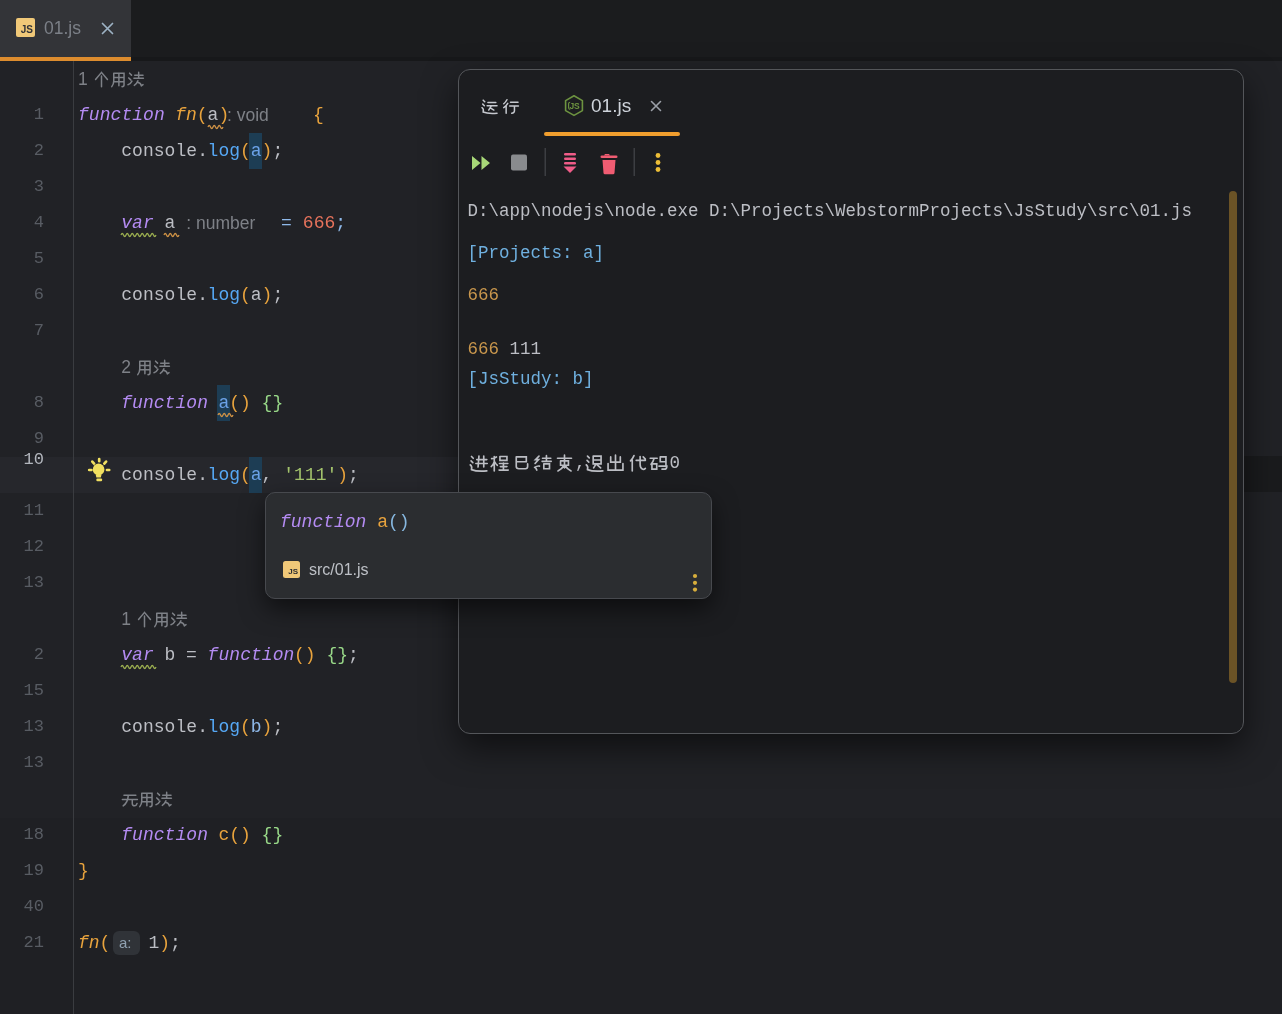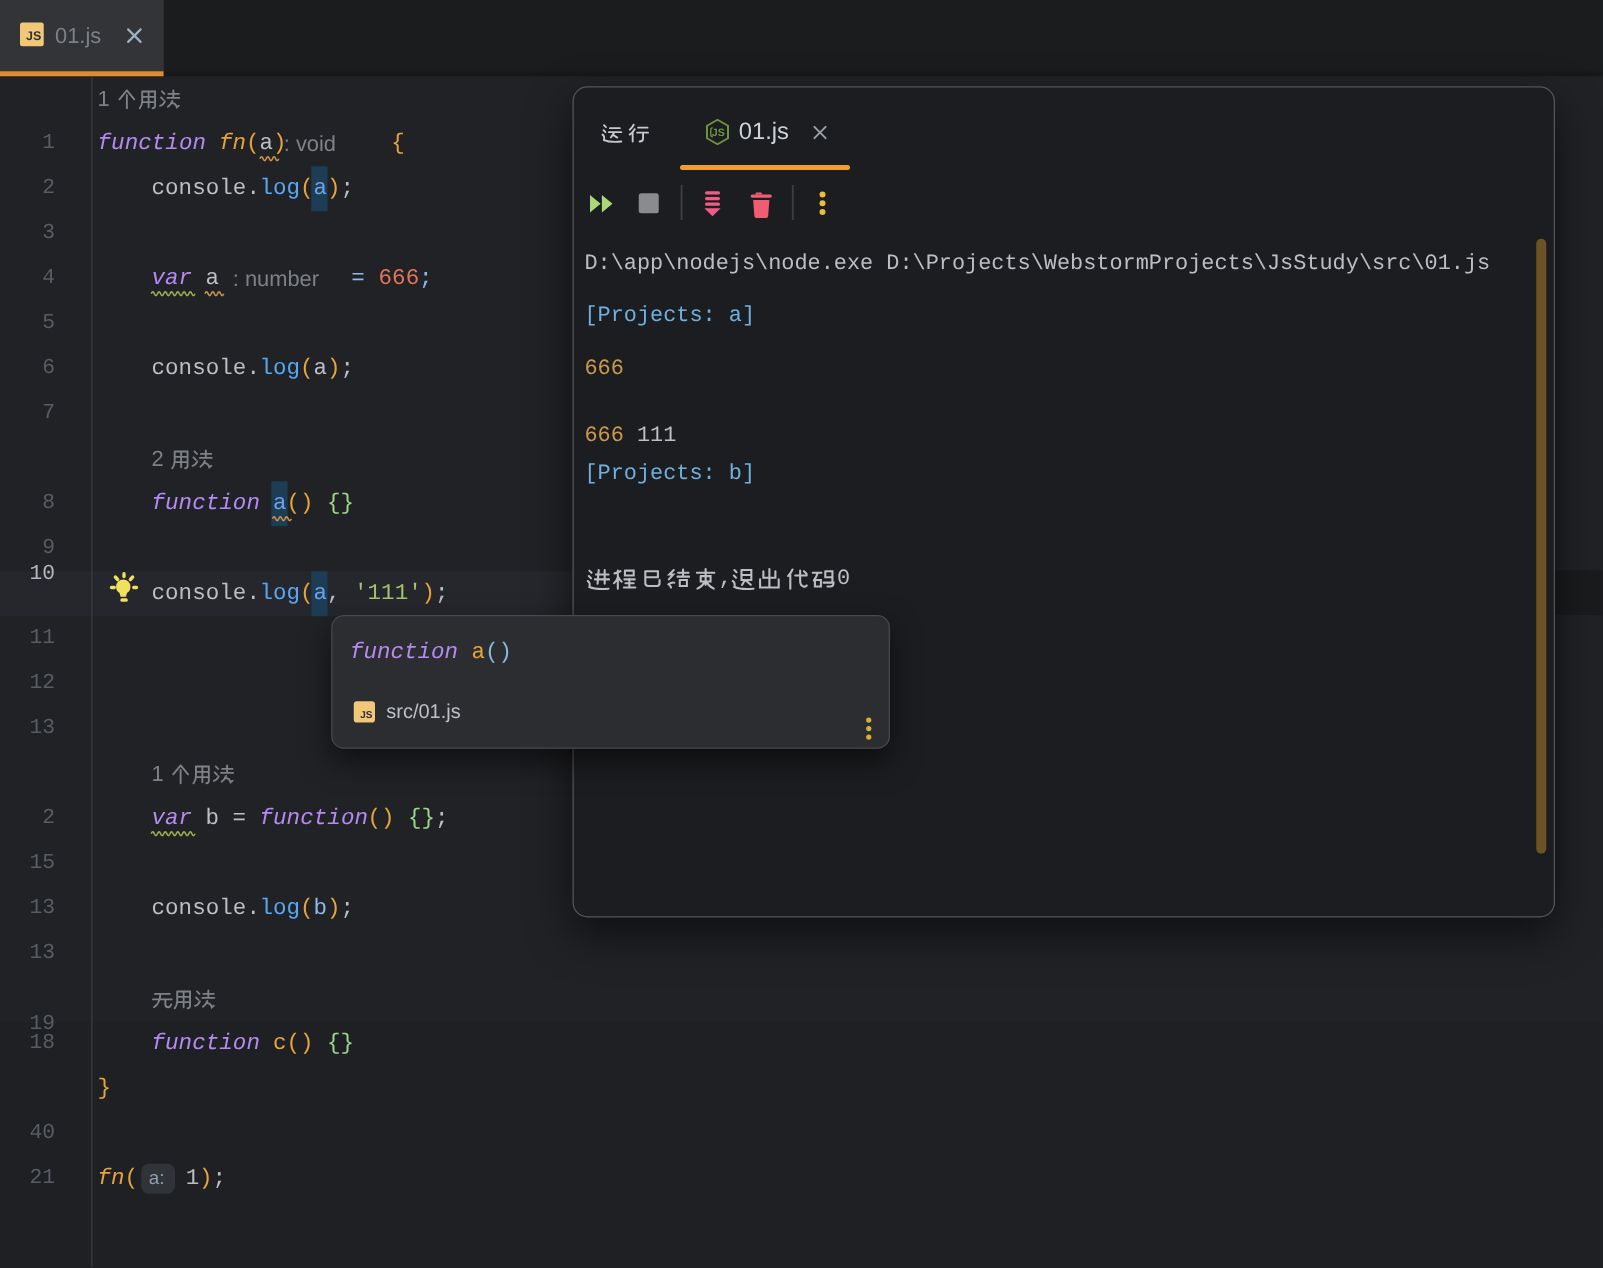--- a/index.html
+++ b/index.html
@@ -120,21 +120,21 @@
 <div class="lnum" style="top:421px">9</div>
 <div class="lnum cur" style="top:442px">10</div>
 <div class="lnum" style="top:493px">11</div>
 <div class="lnum" style="top:529px">12</div>
 <div class="lnum" style="top:565px">13</div>
 <div class="lnum" style="top:637px">2</div>
 <div class="lnum" style="top:673px">15</div>
 <div class="lnum" style="top:709px">13</div>
 <div class="lnum" style="top:745px">13</div>
 <div class="lnum" style="top:817px">18</div>
-<div class="lnum" style="top:802px">19</div>
+<div class="lnum" style="top:853px">19</div>
 <div class="lnum" style="top:889px">40</div>
 <div class="lnum" style="top:925px">21</div>
 <div class="inlay" style="left:78.0px;top:61px">1 <svg class="cjk" width="17" height="17" viewBox="0 0 24 24">
           <use href="#g-ge"></use>
         </svg><svg class="cjk" width="17" height="17" viewBox="0 0 24 24">
           <use href="#g-yong"></use>
         </svg><svg class="cjk" width="17" height="17" viewBox="0 0 24 24">
           <use href="#g-fa"></use>
         </svg></div>
 <div class="seg kw it" style="left:78.0px;top:97px">function</div>
@@ -285,21 +285,21 @@
 <g fill="#edbe37">
 <circle cx="187" cy="3.5" r="2.4"></circle>
 <circle cx="187" cy="10.5" r="2.4"></circle>
 <circle cx="187" cy="17.5" r="2.4"></circle>
 </g>
 </svg>
 <div class="cline" style="left:467.5px;top:190px">D:\app\nodejs\node.exe D:\Projects\WebstormProjects\JsStudy\src\01.js</div>
 <div class="cline" style="left:467.5px;top:232px"><span class="cfn">[Projects: a]</span></div>
 <div class="cline" style="left:467.5px;top:274px"><span class="cnum">666</span></div>
 <div class="cline" style="left:467.5px;top:328px"><span class="cnum">666</span> 111</div>
-<div class="cline" style="left:467.5px;top:358px"><span class="cfn">[Projects: b]</span></div>
+<div class="cline" style="left:467.5px;top:358px"><span class="cfn">[JsStudy: b]</span></div>
 <div class="abs" style="left:467.5px;top:452.5px;height:22px;color:#bcbec4">
         <svg class="abs" style="left:0.0px;top:0" width="21" height="21" viewBox="0 0 24 24">
           <use href="#g-jin"></use>
         </svg>
         <svg class="abs" style="left:21.5px;top:0" width="21" height="21" viewBox="0 0 24 24">
           <use href="#g-cheng"></use>
         </svg>
         <svg class="abs" style="left:43.0px;top:0" width="21" height="21" viewBox="0 0 24 24">
           <use href="#g-yi"></use>
         </svg>

